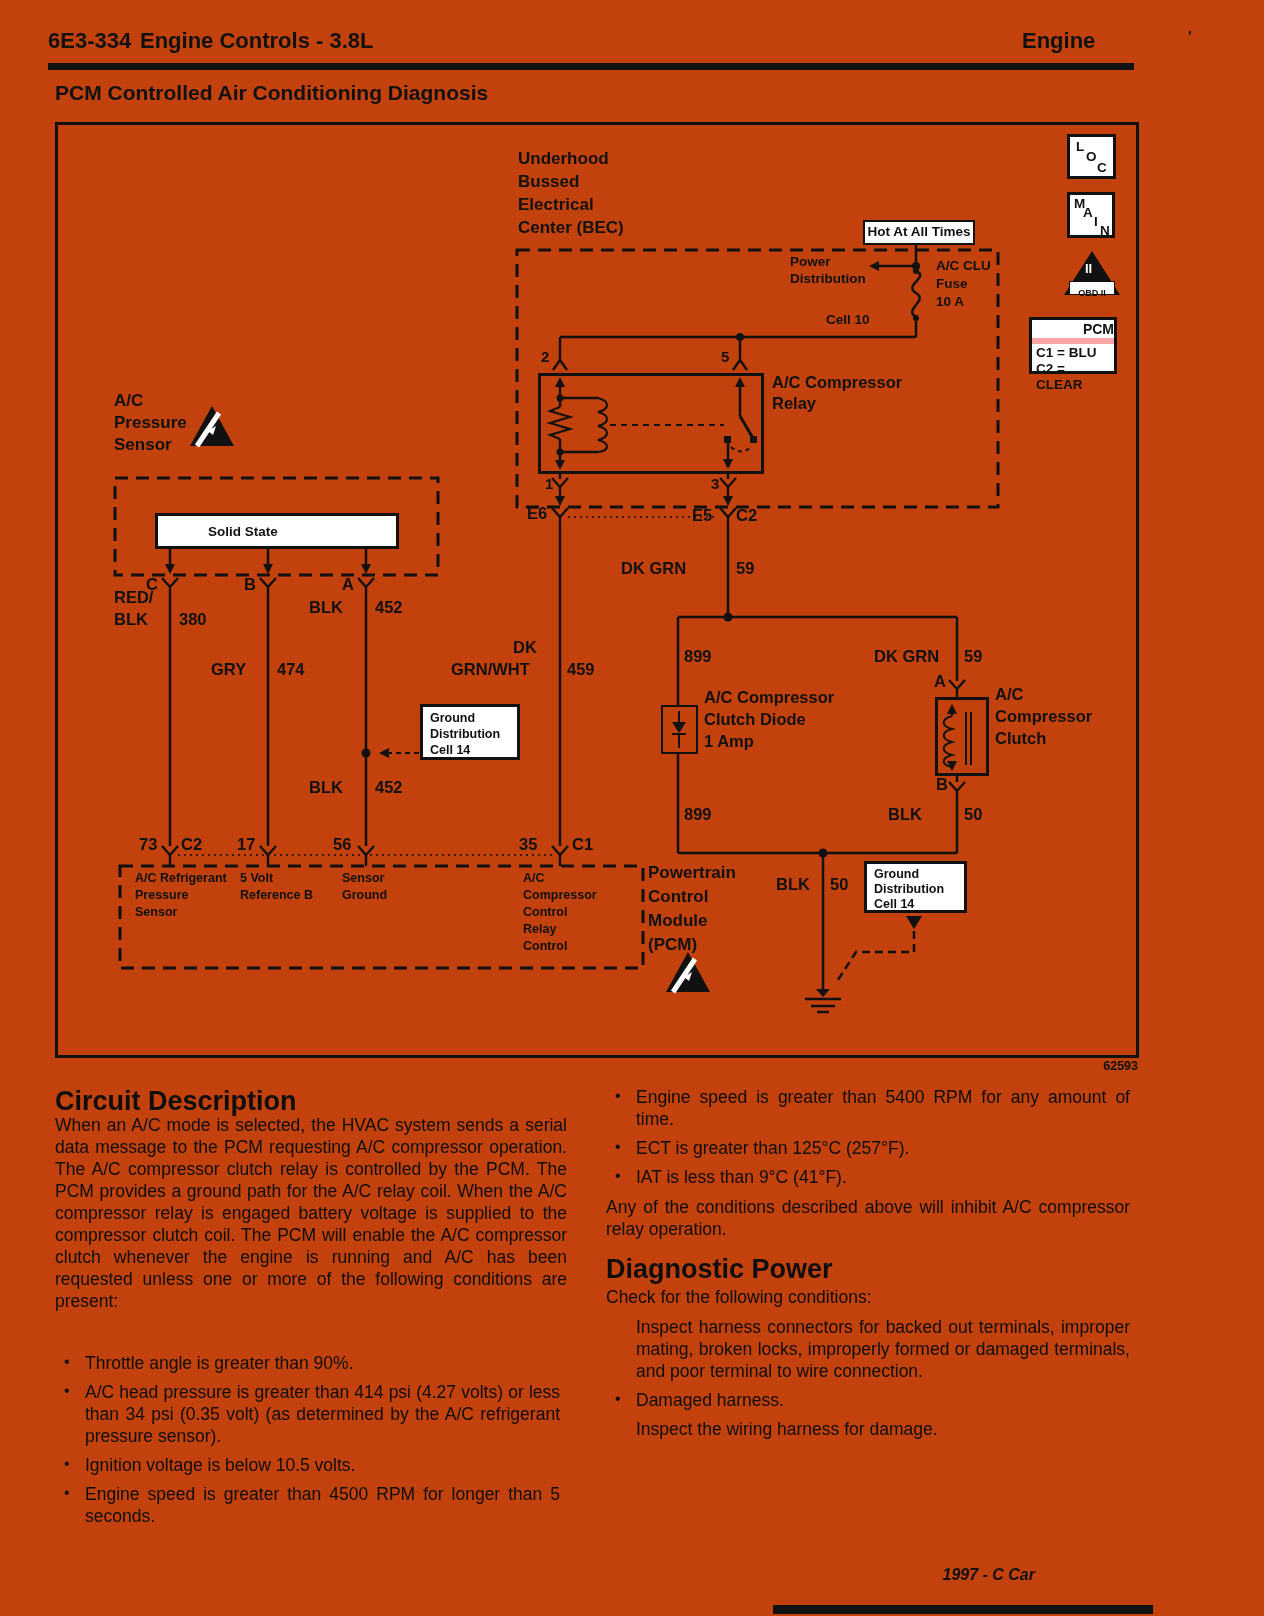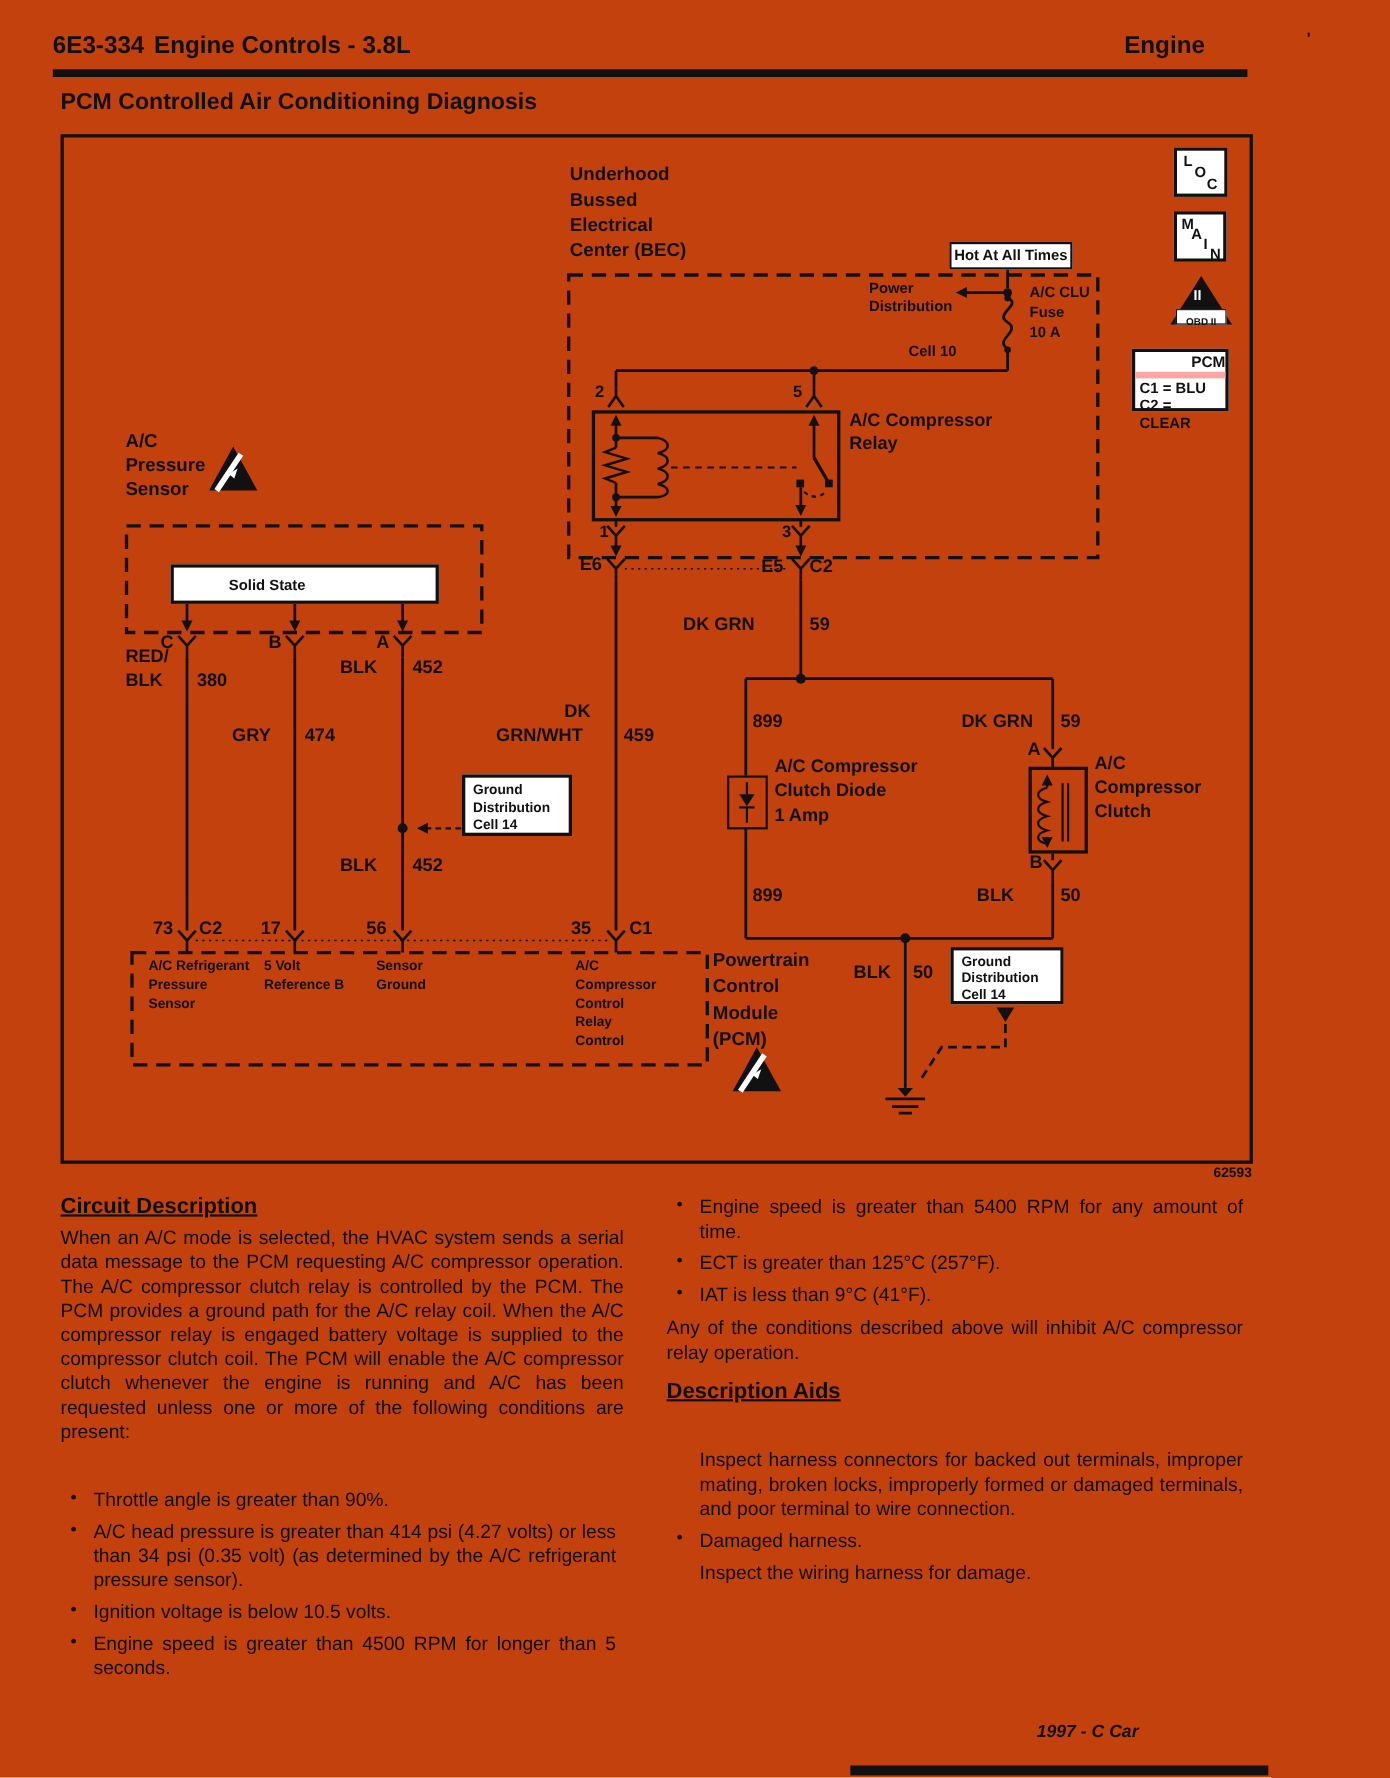--- a/index.html
+++ b/index.html
@@ -5,21 +5,21 @@
   html,body{margin:0;padding:0;background:#e8e8e8;}
   .page{position:relative;width:1264px;height:1616px;background:#c2410c;overflow:hidden;
         font-family:"Liberation Sans",sans-serif;color:#111;}
   .abs{position:absolute;}
   
   .dl{position:absolute;font-weight:bold;font-size:16.5px;line-height:1;white-space:nowrap;color:#111;}
   .dl17{font-size:17px;} .dl15{font-size:15px;} .dl14{font-size:13.5px;} .dl12{font-size:12.5px;}
   .bx{position:absolute;border:3px solid #111;box-sizing:border-box;background:#fff;}
   
   .col{position:absolute;font-size:17.5px;line-height:22px;text-align:justify;color:#0e0e0e;}
-  .h2{position:absolute;font-size:20px;font-weight:bold;white-space:nowrap;color:#0e0e0e;text-decoration:underline;}
+  .h2{position:absolute;font-size:27px;font-weight:bold;white-space:nowrap;color:#0e0e0e;}
   ul.bul{list-style:none;margin:0;padding:0;}
   ul.bul li{position:relative;padding-left:30px;margin-bottom:7px;}
   ul.bul li::before{content:"\2022";position:absolute;left:9px;top:-1px;font-size:16px;}
   .note{margin-left:30px;margin-bottom:7px;}
   svg{position:absolute;left:0;top:0;pointer-events:none;}
 </style>
 </head>
 <body>
 
 <div class="page">
@@ -333,21 +333,22 @@
     <li>Ignition voltage is below 10.5 volts.</li>
     <li>Engine speed is greater than 4500 RPM for longer than 5 seconds.</li>
   </ul>
 
   <ul class="bul col" style="left:606px;top:1086px;width:524px;">
     <li>Engine speed is greater than 5400 RPM for any amount of time.</li>
     <li>ECT is greater than 125°C (257°F).</li>
     <li>IAT is less than 9°C (41°F).</li>
   </ul>
   <div class="col" style="left:606px;top:1196px;width:524px;">Any of the conditions described above will inhibit A/C compressor relay operation.</div>
-  <div class="h2" style="left:606px;top:1254px;">Description Aids</div>
+  <div class="h2" style="left:606px;top:1254px;">Diagnostic Power</div>
+  <div class="col" style="left:606px;top:1286px;width:524px;">Check for the following conditions:</div>
   <div class="col" style="left:606px;top:1316px;width:524px;">
     <div class="note">Inspect harness connectors for backed out terminals, improper mating, broken locks, improperly formed or damaged terminals, and poor terminal to wire connection.</div>
     <ul class="bul">
       <li>Damaged harness.</li>
     </ul>
     <div class="note">Inspect the wiring harness for damage.</div>
   </div>
 
   <div class="abs" style="left:835px;top:1566px;width:200px;text-align:right;font-style:italic;font-weight:bold;font-size:16px;">1997 - C Car</div>
   <div class="abs" style="left:773px;top:1605px;width:380px;height:9px;background:#111;"></div>

